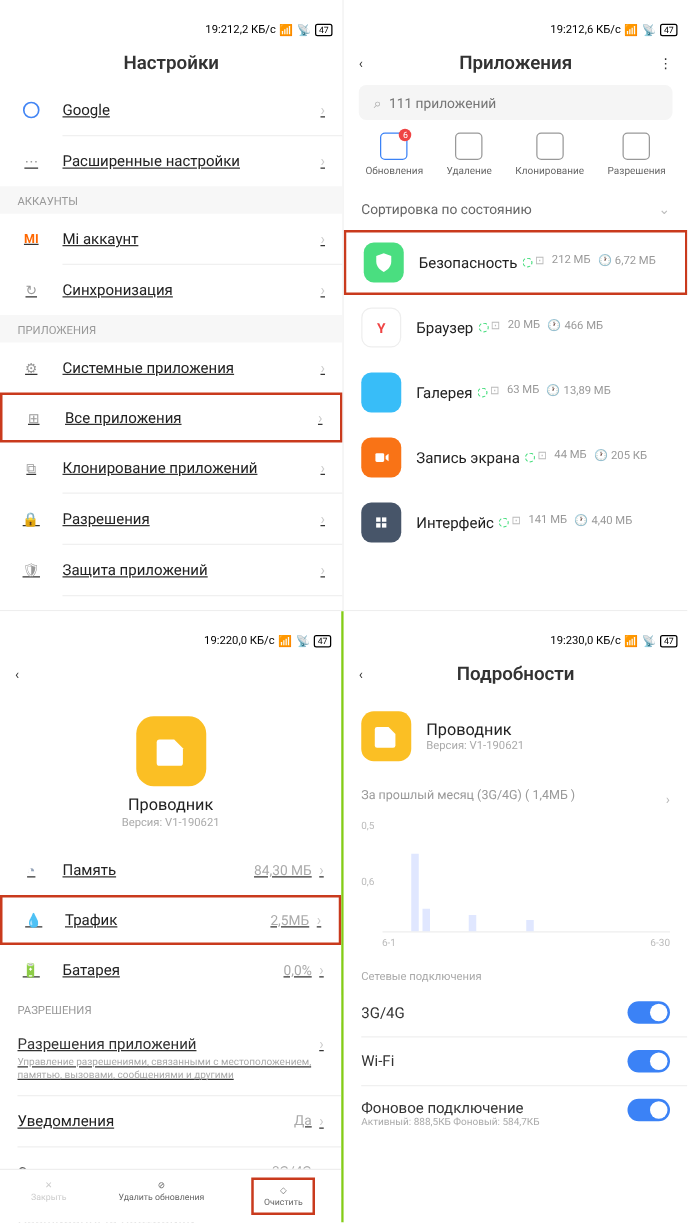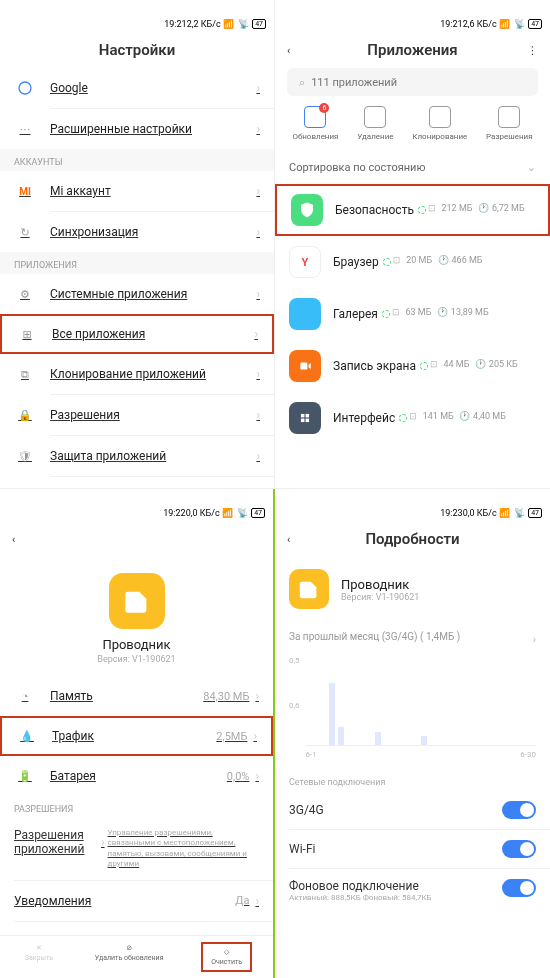--- a/index.html
+++ b/index.html
@@ -312,21 +312,21 @@
     <span class="row-chevron">›</span>
   </div>
   <div class="row">
     <span class="row-icon">🔋</span>
     <span class="row-label">Батарея</span>
     <span class="row-value">0,0%</span>
     <span class="row-chevron">›</span>
   </div>
 
   <div class="section-label" style="background:#fff">Разрешения</div>
-  <div class="row" style="flex-direction:row;align-items:flex-start;gap:3px">
+  <div class="row" style="flex-direction:column;align-items:center;gap:3px">
     <div style="display:flex;width:100%;align-items:center">
       <span style="flex:1;font-size:12px">Разрешения приложений</span>
       <span class="row-chevron">›</span>
     </div>
     <div class="sub-text">Управление разрешениями, связанными с местоположением, памятью, вызовами, сообщениями и другими</div>
   </div>
   <div class="divider" style="margin-left:14px"></div>
   <div class="row">
     <span class="row-label" style="margin-left:0">Уведомления</span>
     <span class="row-value">Да</span>

